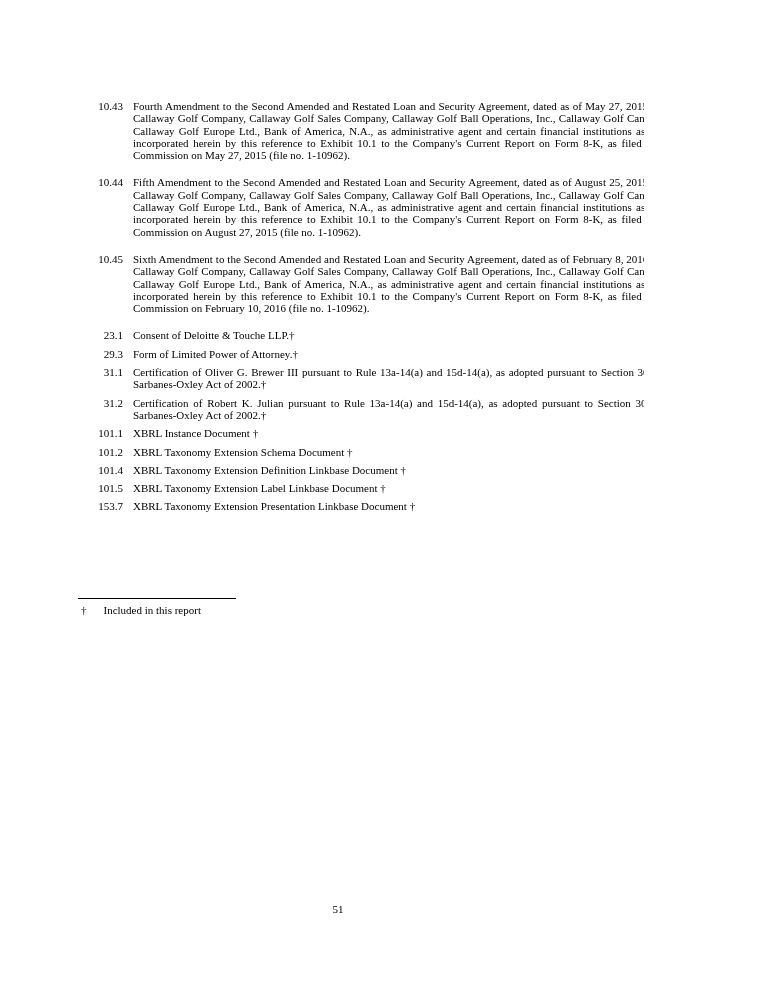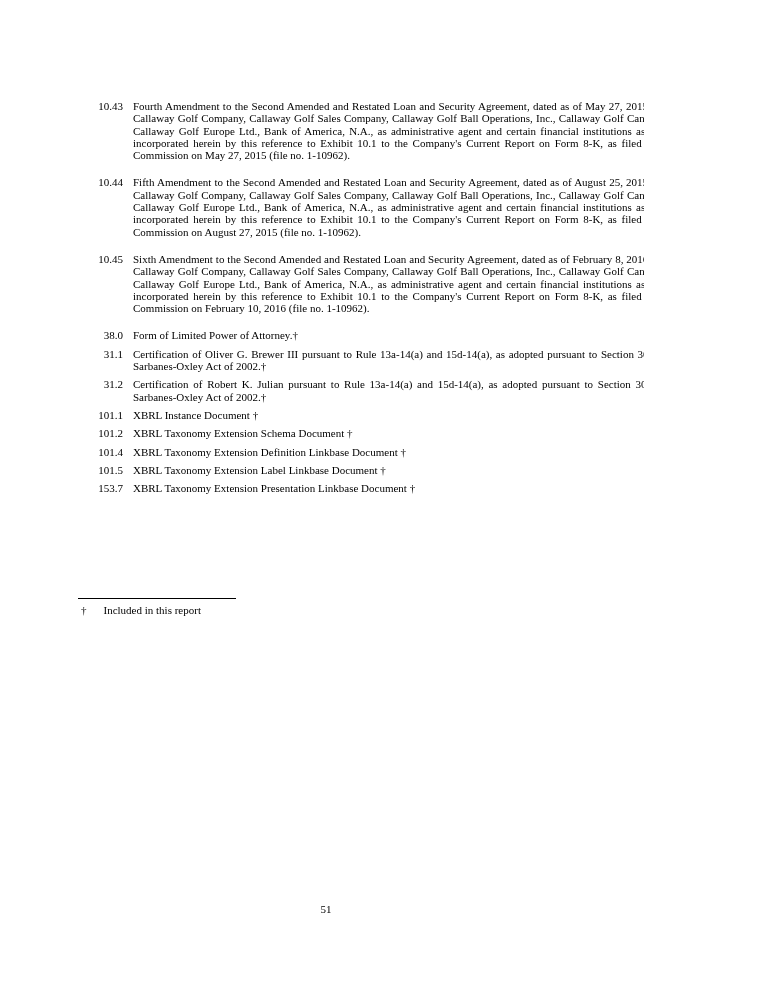--- a/index.html
+++ b/index.html
@@ -60,21 +60,21 @@
   .footnote-text .sym {
     flex: none;
     padding-left: 3px;
   }
   .footnote-text .txt {
     margin-left: 17px;
   }
   .page-number {
     position: absolute;
     top: 903px;
-    left: 4px;
+    left: 16px;
     width: 100%;
     text-align: center;
   }
 </style>
 </head>
 <body>
 
 <div class="page">
 
   <div class="content">
@@ -88,23 +88,27 @@
       <div class="num">10.44</div>
       <div class="desc">Fifth Amendment to the Second Amended and Restated Loan and Security Agreement, dated as of August 25, 2015, among Callaway Golf Company, Callaway Golf Sales Company, Callaway Golf Ball Operations, Inc., Callaway Golf Canada Ltd., Callaway Golf Europe Ltd., Bank of America, N.A., as administrative agent and certain financial institutions as lenders, incorporated herein by this reference to Exhibit 10.1 to the Company's Current Report on Form 8-K, as filed with the Commission on August 27, 2015 (file no. 1-10962).</div>
     </div>
 
     <div class="row para">
       <div class="num">10.45</div>
       <div class="desc">Sixth Amendment to the Second Amended and Restated Loan and Security Agreement, dated as of February 8, 2016, among Callaway Golf Company, Callaway Golf Sales Company, Callaway Golf Ball Operations, Inc., Callaway Golf Canada Ltd., Callaway Golf Europe Ltd., Bank of America, N.A., as administrative agent and certain financial institutions as lenders, incorporated herein by this reference to Exhibit 10.1 to the Company's Current Report on Form 8-K, as filed with the Commission on February 10, 2016 (file no. 1-10962).</div>
     </div>
 
 
+    <div class="row item">
+      <div class="num">23.1</div>
+      <div class="desc">Consent of Deloitte &amp; Touche LLP.†</div>
+    </div>
 
     <div class="row item">
-      <div class="num">38.0</div>
+      <div class="num">29.3</div>
       <div class="desc">Form of Limited Power of Attorney.†</div>
     </div>
 
     <div class="row item">
       <div class="num">31.1</div>
       <div class="desc">Certification of Oliver G. Brewer III pursuant to Rule 13a-14(a) and 15d-14(a), as adopted pursuant to Section 302 of the Sarbanes-Oxley Act of 2002.†</div>
     </div>
 
     <div class="row item">
       <div class="num">31.2</div>

